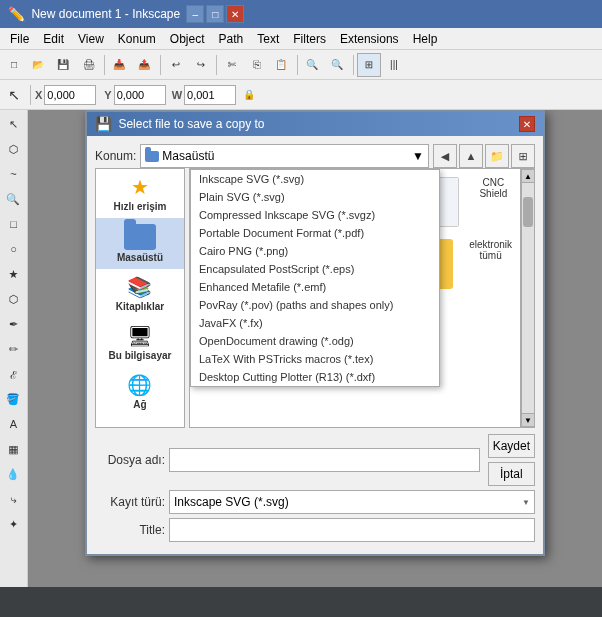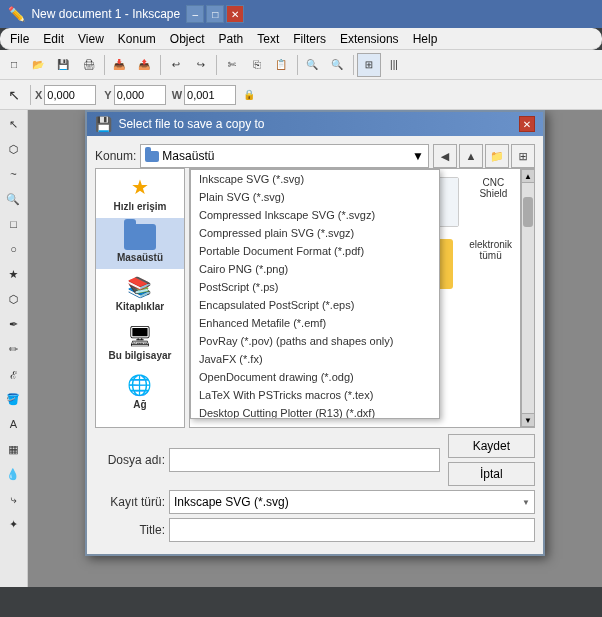--- a/index.html
+++ b/index.html
@@ -42,21 +42,20 @@
 
     
     .menu-bar {
       background: #f0f0f0;
       height: 22px;
       display: flex;
       align-items: center;
       padding: 0 4px;
       gap: 2px;
       border-bottom: 1px solid #d0d0d0;
-      border-radius: 10px;
     }
     .menu-item {
       padding: 2px 6px;
       font-size: 12px;
       color: #000;
       cursor: pointer;
     }
 
     
     .toolbar {
@@ -396,21 +395,21 @@
     .field-title-input {
       flex: 1;
       height: 24px;
       background: white;
       border: 1px solid #aaa;
       padding: 0 4px;
       font-size: 12px;
     }
 
     .btn-primary {
-      padding: 4px 24px;
+      padding: 4px 4px;
       background: #f0f0f0;
       border: 1px solid #aaa;
       font-size: 12px;
       cursor: pointer;
       white-space: nowrap;
     }
 
     .dialog-buttons {
       display: flex;
       flex-direction: column;
@@ -627,24 +626,22 @@
                 </div>
                 <div class="file-item">
                   <div class="file-thumb" style="background:#f5c542;"></div>
                   <span class="file-label">elektronik tümü</span>
                 </div>
 
                 <div class="dropdown-list" style="max-height:250px; overflow-y:auto;">
                   <div class="dropdown-option">Inkscape SVG (*.svg)</div>
                   <div class="dropdown-option">Plain SVG (*.svg)</div>
                   <div class="dropdown-option">Compressed Inkscape SVG (*.svgz)</div>
-                  <div class="dropdown-option">Compressed plain SVG (*.svgz)</div>
                   <div class="dropdown-option">Portable Document Format (*.pdf)</div>
                   <div class="dropdown-option">Cairo PNG (*.png)</div>
-                  <div class="dropdown-option">PostScript (*.ps)</div>
                   <div class="dropdown-option">Encapsulated PostScript (*.eps)</div>
                   <div class="dropdown-option">Enhanced Metafile (*.emf)</div>
                   <div class="dropdown-option">PovRay (*.pov) (paths and shapes only)</div>
                   <div class="dropdown-option">JavaFX (*.fx)</div>
                   <div class="dropdown-option">OpenDocument drawing (*.odg)</div>
                   <div class="dropdown-option">LaTeX With PSTricks macros (*.tex)</div>
                   <div class="dropdown-option">Desktop Cutting Plotter (R13) (*.dxf)</div>
 
                 </div>
               </div>

